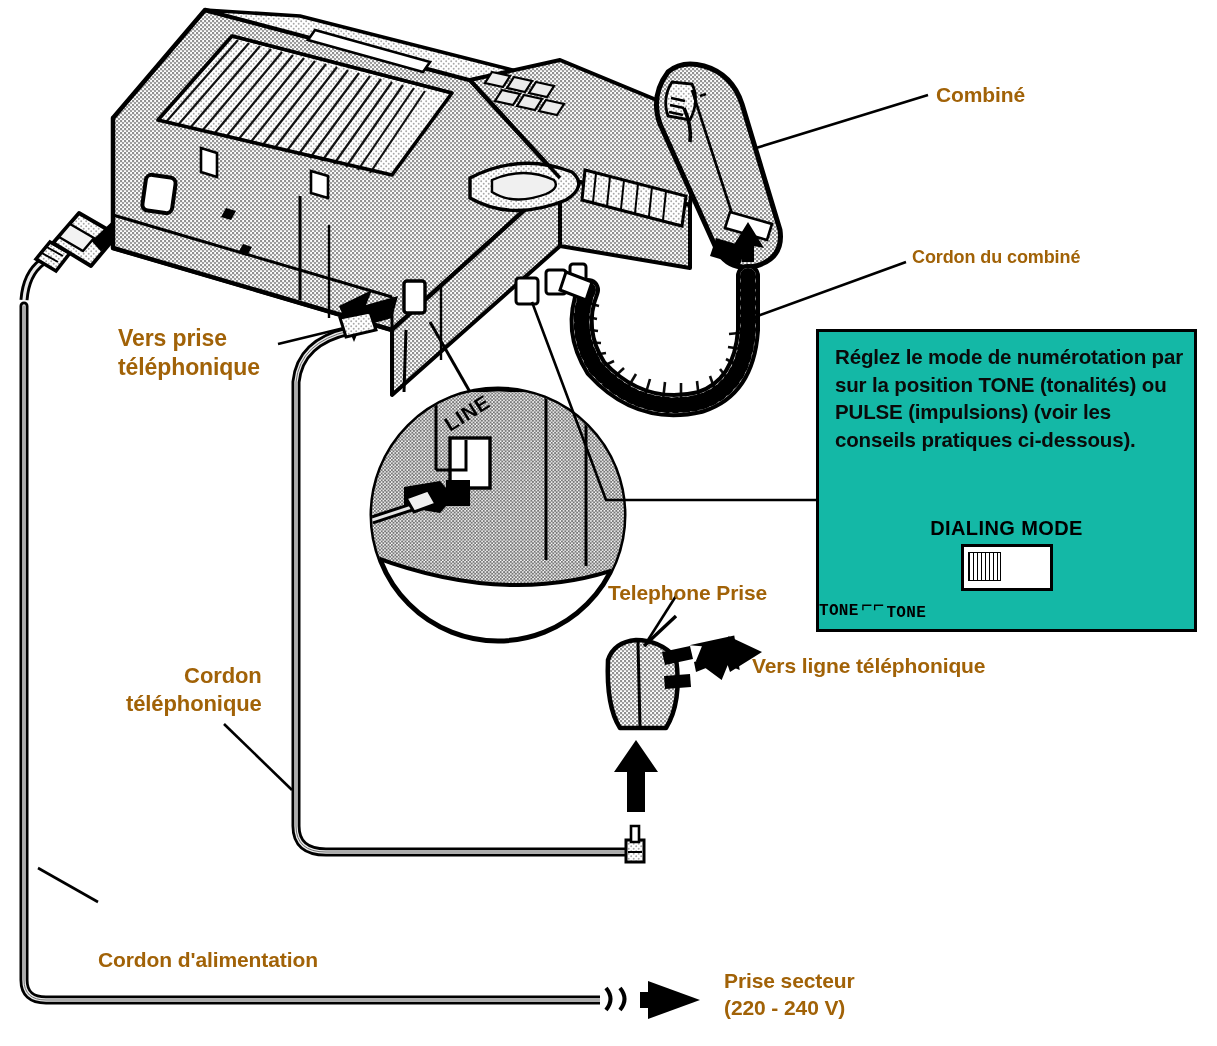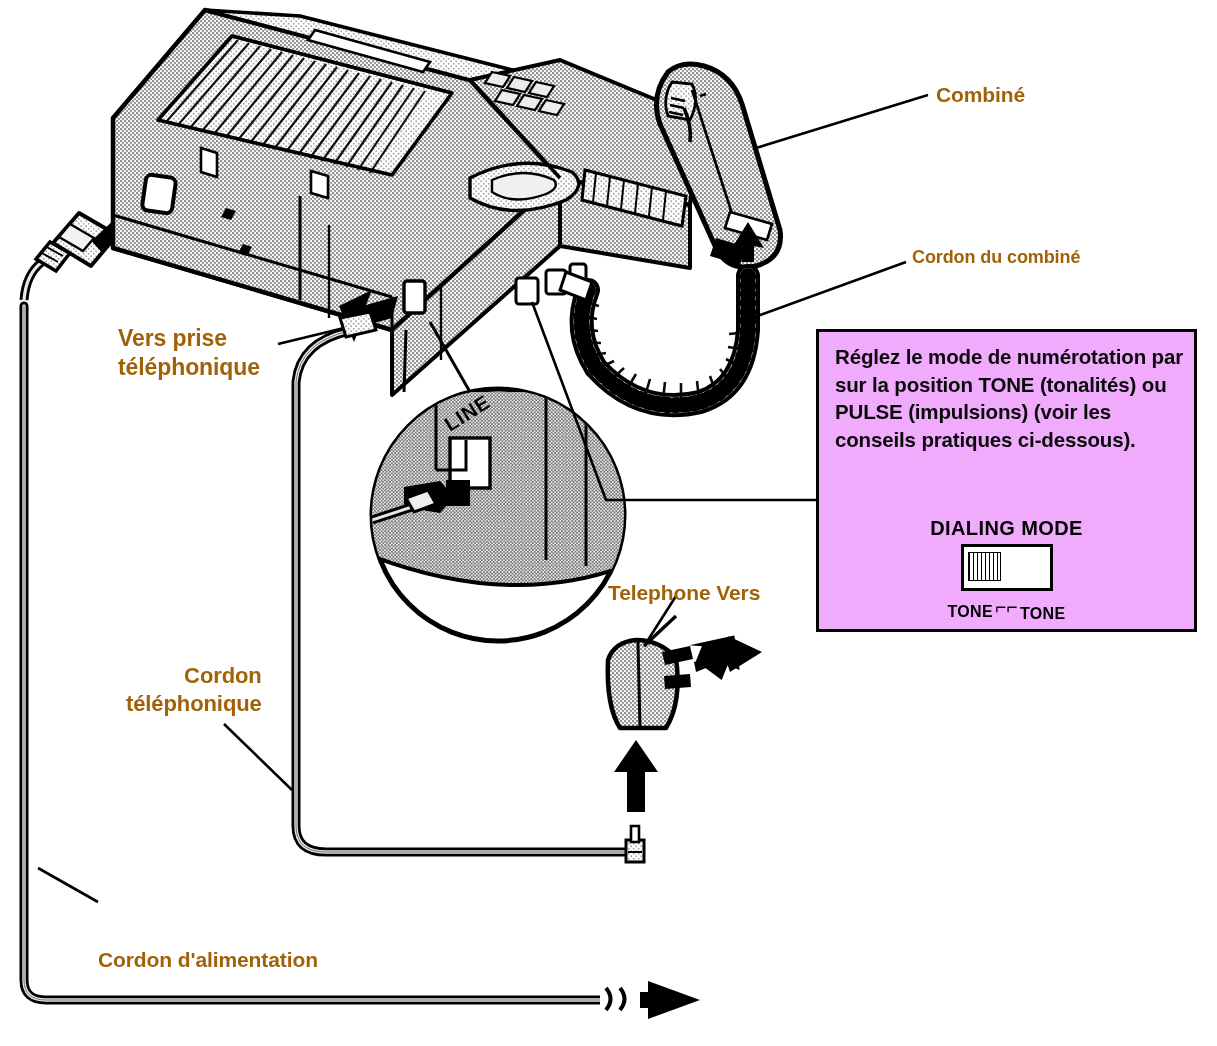--- a/index.html
+++ b/index.html
@@ -45,21 +45,21 @@
   .lbl-prisesect    { left: 724px; top: 968px; font-size: 21px; }
 
   
   #callout {
     position: absolute;
     left: 816px;
     top: 329px;
     width: 381px;
     height: 303px;
     border: 3px solid #000;
-    background: #f0abfc;
+    background: #14b8a6;
     box-sizing: border-box;
   }
   #callout-text {
     position: absolute;
     left: 16px;
     top: 11px;
     width: 352px;
     font-size: 20.5px;
     font-weight: 600;
     line-height: 1.345;
@@ -101,25 +101,26 @@
     background:
       repeating-linear-gradient(90deg,
         #000 0px, #000 1.5px, #fff 1.5px, #fff 4px);
     box-sizing: border-box;
   }
   #switch-labels {
     position: absolute;
     left: 0; right: 0;
     top: 266px;
     display: flex;
-    justify-content: center;
+    justify-content: flex-start;
     align-items: flex-end;
     font-size: 16px;
     font-weight: 700;
     letter-spacing: 0.3px;
+    font-family: Liberation Mono, monospace;
   }
   #switch-labels .tone { transform: translateY(-1px); }
   #switch-labels .pulse { transform: translateY(1px); }
   #switch-labels .jl {
     font-size: 21px;
     font-weight: 400;
     padding: 0 1px;
     transform: translateY(-3px) scaleX(0.9);
   }
   .hidden-a11y {
@@ -412,24 +413,27 @@
       <path d="M98 902 L38 868"></path>
 
       <path d="M532 302 L606 500 L816 500"></path>
     </g>
   </svg>
 
   <div class="lbl lbl-combine">Combiné</div>
   <div class="lbl lbl-cordcomb">Cordon du combiné</div>
   <div class="lbl lbl-versprise">Vers prise
 téléphonique</div>
-  <div class="lbl lbl-telplug">Telephone Vers</div>
+  <div class="lbl lbl-telplug">Telephone Prise</div>
+  <div class="lbl lbl-versligne">Vers ligne téléphonique</div>
   <div class="lbl lbl-cordtel">Cordon
 téléphonique</div>
   <div class="lbl lbl-cordalim">Cordon d'alimentation</div>
+  <div class="lbl lbl-prisesect">Prise secteur
+(220 - 240 V)</div>
 
   <div id="callout">
     <div id="callout-text">Réglez le mode de numérotation par sur la position TONE (tonalités) ou PULSE (impulsions) (voir les conseils pratiques ci-dessous).</div>
     <div id="dial-head">DIALING MODE</div>
     <div id="switch-wrap">
       <div id="switch-body">
         <div id="switch-slider"></div>
       </div>
     </div>
     <div id="switch-labels">

